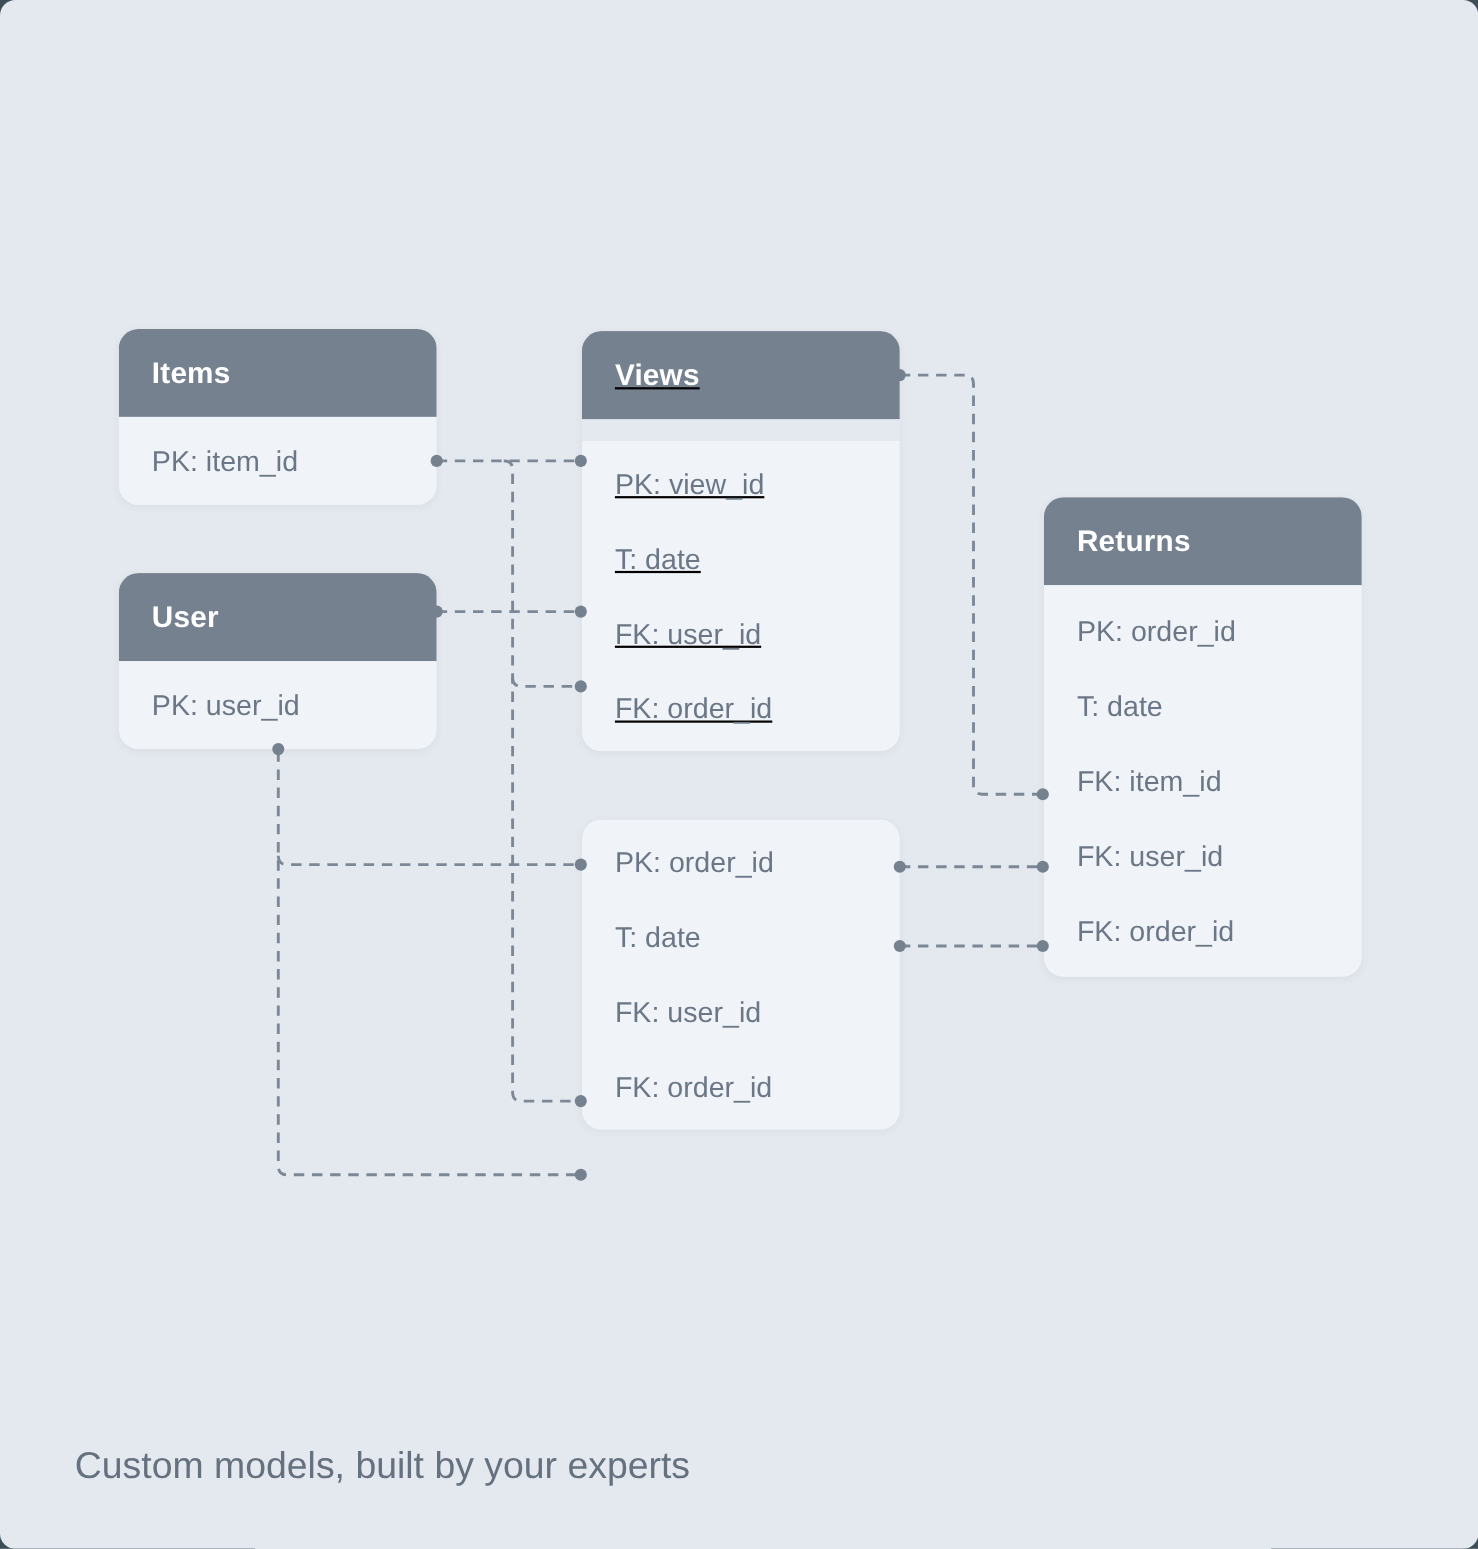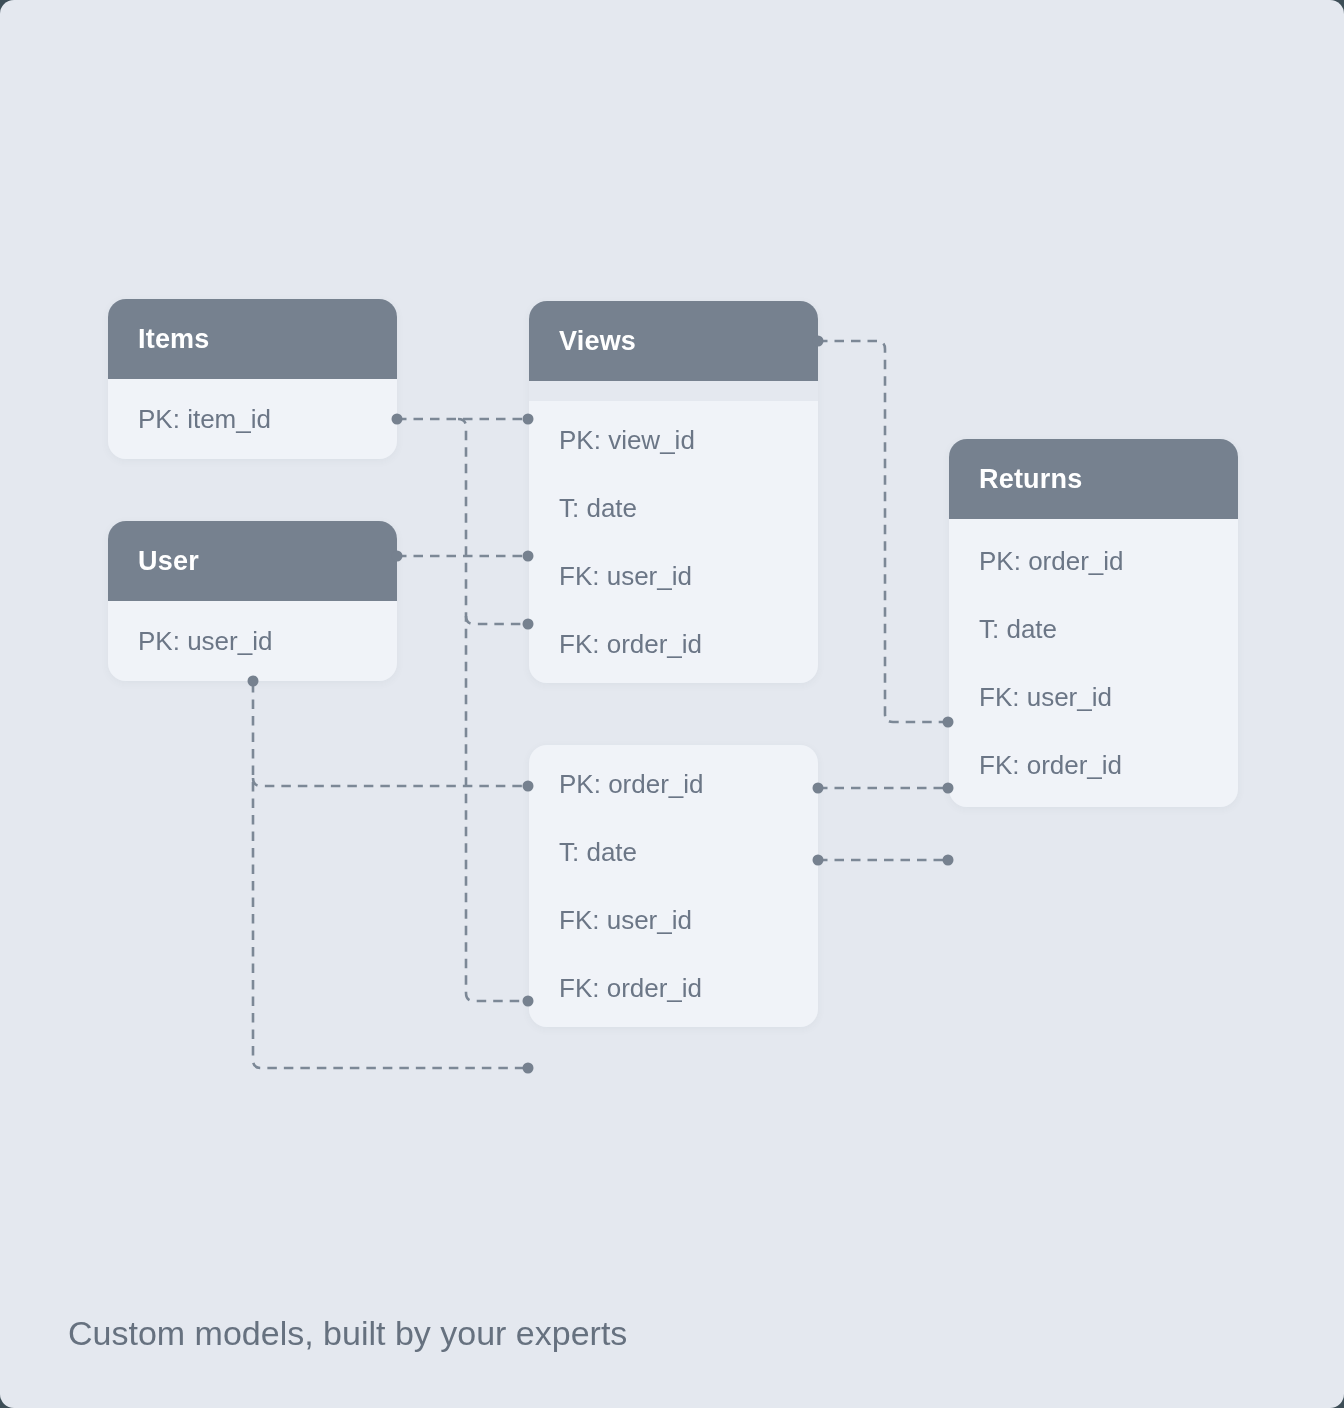--- a/index.html
+++ b/index.html
@@ -52,25 +52,25 @@
   .table-row{
     height:68px;
     display:flex;align-items:center;
     padding:0 30px;
     font-size:26px;
     color:var(--row-text);
     white-space:nowrap;
   }
   #table-items{left:108px;top:299px;}
   #table-user{left:108px;top:521px;}
-  #table-views{left:529px;top:301px;}
+  #table-views{left:529px;top:301px;text-decoration:underline;}
   #table-views .table-body{padding:5px 0;margin-top:20px;}
   #table-orders{left:529px;top:745px;}
   #table-orders .table-body{padding:5px 0;}
-  #table-returns{left:949px;top:439px;}
+  #table-returns{left:949px;top:452px;}
   #table-returns .table-body{padding:8px 0;}
   .connectors{
     position:absolute;left:0;top:0;width:1344px;height:1408px;
     pointer-events:none;
   }
   .conn{
     stroke:var(--connector);
     stroke-width:2.6;
     fill:none;
     stroke-dasharray:9.5 7;
@@ -129,20 +129,21 @@
     </div>
   </div>
 
   <div class="table" id="table-returns">
     <div class="table-header">
       <span>Returns</span>
     </div>
     <div class="table-body">
       <div class="table-row">PK: order_id</div>
       <div class="table-row">T: date</div>
+      <div class="table-row">FK: item_id</div>
       <div class="table-row">FK: user_id</div>
       <div class="table-row">FK: order_id</div>
     </div>
   </div>
 
   <svg class="connectors" viewBox="0 0 1344 1408">
 
     <path class="conn" d="M 397 419 H 529"></path>
 
     <path class="conn" d="M 458 419 Q 466 419 466 427 L 466 993 Q 466 1001 474 1001 L 529 1001"></path>

